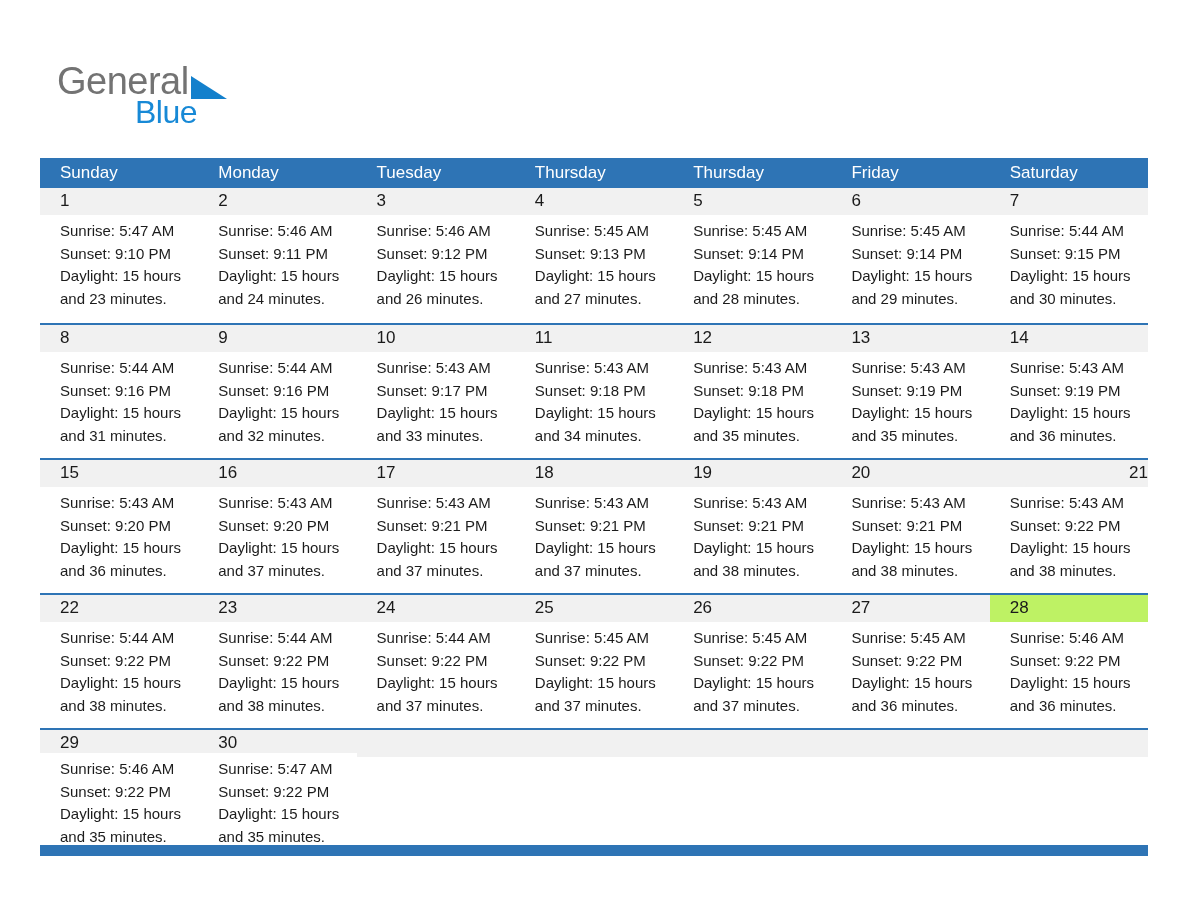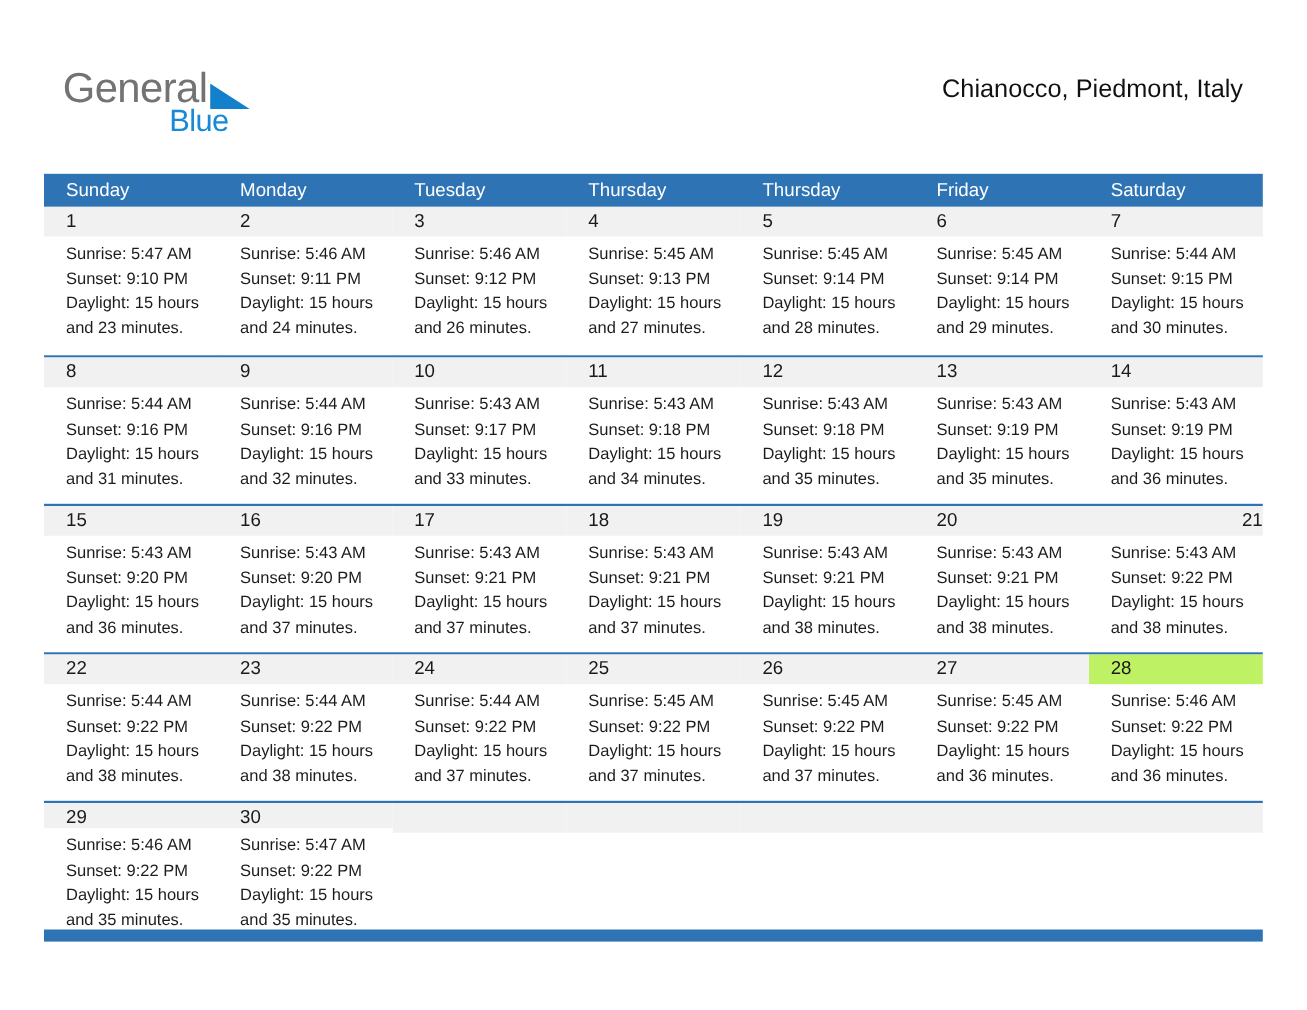--- a/index.html
+++ b/index.html
@@ -14,22 +14,22 @@
   .page { position:absolute; inset:0; }
 
   
   .logo { position:absolute; left:57px; top:62px; }
   .logo-top { display:flex; align-items:flex-end; }
   .logo-general {
     font-size:38px; color:#737373; letter-spacing:-0.5px; line-height:1;
   }
   .logo-triangle { margin-left:2px; margin-bottom:1px; display:block; }
   .logo-blue {
-    font-size:28px; line-height:1; letter-spacing:-0.5px;
-    margin-left:78px; margin-top:-4px; display:block;text-align:center;
+    font-size:32px; line-height:1; letter-spacing:-0.5px;
+    margin-left:78px; margin-top:-4px; display:block;
   }
 
   
   .title-block { position:absolute; right:58px; top:55px; text-align:right; }
   .month-title { font-size:40px; font-weight:400; color:#111; line-height:1.15; }
   .location { font-size:23px; font-weight:400; color:#111; margin-top:12px; }
 
   
   .calendar { position:absolute; left:40px; top:158px; width:1108px; }
   .weekday-row { display:flex; height:30px; align-items:center; }
@@ -61,21 +61,20 @@
     <div class="logo-top">
       <span class="logo-general">General</span>
       <svg class="logo-triangle" width="36" height="23" viewBox="0 0 36 23">
         <polygon points="0,0 36,23 0,23" fill="#1380CC"></polygon>
       </svg>
     </div>
     <span class="logo-blue" style="color: rgb(23, 137, 214);">Blue</span>
   </div>
 
   <div class="title-block">
-    <div class="location">Chianocco, Piedmont, Italy</div>
   </div>
 
   <div class="calendar">
     <div class="weekday-row" style="background: rgb(46, 116, 181);">
       <div class="weekday">Sunday</div>
       <div class="weekday">Monday</div>
       <div class="weekday">Tuesday</div>
       <div class="weekday">Thursday</div>
       <div class="weekday">Thursday</div>
       <div class="weekday">Friday</div>

